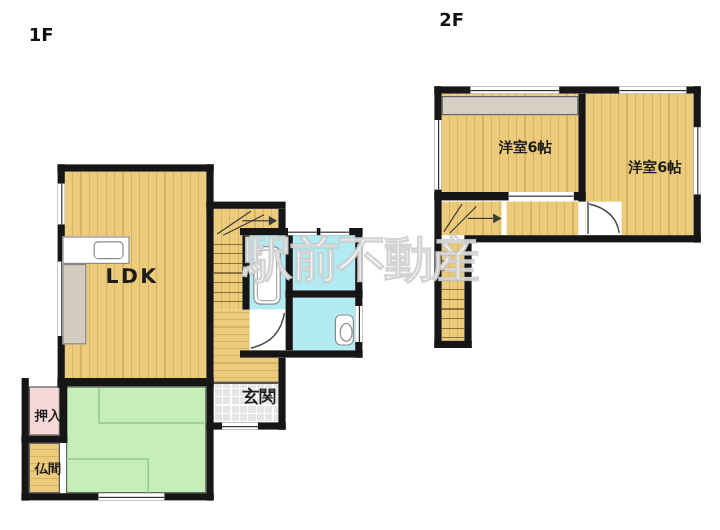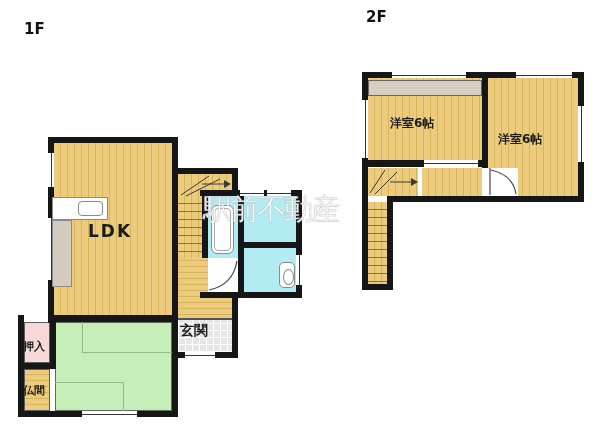--- a/index.html
+++ b/index.html
@@ -20,25 +20,25 @@
   .genkan{position:absolute;background:#E6E6E6;
         background-image:repeating-linear-gradient(0deg,rgba(255,255,255,.95) 0 1px,rgba(0,0,0,0) 1px 7px),
                          repeating-linear-gradient(90deg,rgba(255,255,255,.95) 0 1px,rgba(0,0,0,0) 1px 7px);}
   .wet{position:absolute;background:#B2EBF2;}
   .window-h{position:absolute;height:6px;background:#fff;}
   .window-h::after{content:"";position:absolute;left:0;right:0;top:2.5px;height:1px;background:#333;}
   .window-v{position:absolute;width:6px;background:#fff;}
   .window-v::after{content:"";position:absolute;top:0;bottom:0;left:2.5px;width:1px;background:#333;}
   .fixture{position:absolute;background:#fff;border:1px solid #8a8a8a;box-sizing:border-box;}
   .floor-label{position:absolute;font-size:15px;font-weight:600;color:#111;}
-  .room-label{position:absolute;font-weight:bold;color:#1c1c1c;text-align:left;white-space:nowrap;}
+  .room-label{position:absolute;font-weight:bold;color:#1c1c1c;text-align:right;white-space:nowrap;}
   .closet2f{position:absolute;background:#D7CFC4;border:1px solid #666;box-sizing:border-box;}
   svg.overlay{position:absolute;left:0;top:0;z-index:30;pointer-events:none;}
   #watermark{position:absolute;left:203px;top:194px;z-index:40;
-        font-size:29px;font-weight:normal;letter-spacing:-2px;line-height:1.1;
+        font-size:41px;font-weight:bold;letter-spacing:-2px;line-height:1.1;
         color:rgba(255,255,255,0.9);-webkit-text-stroke:0.6px rgba(165,165,165,0.45);
         text-shadow:0 0 1px rgba(160,160,160,0.35);}.z2{z-index:2}.z3{z-index:3}.z4{z-index:4}
   .zwall{z-index:10}.zwin{z-index:12}.zfix{z-index:20}.zlab{z-index:35}
 </style>
 </head>
 <body>
 
 <div id="plan">
 
   <div class="floor-label" style="left:24px;top:20px;">1F</div>

